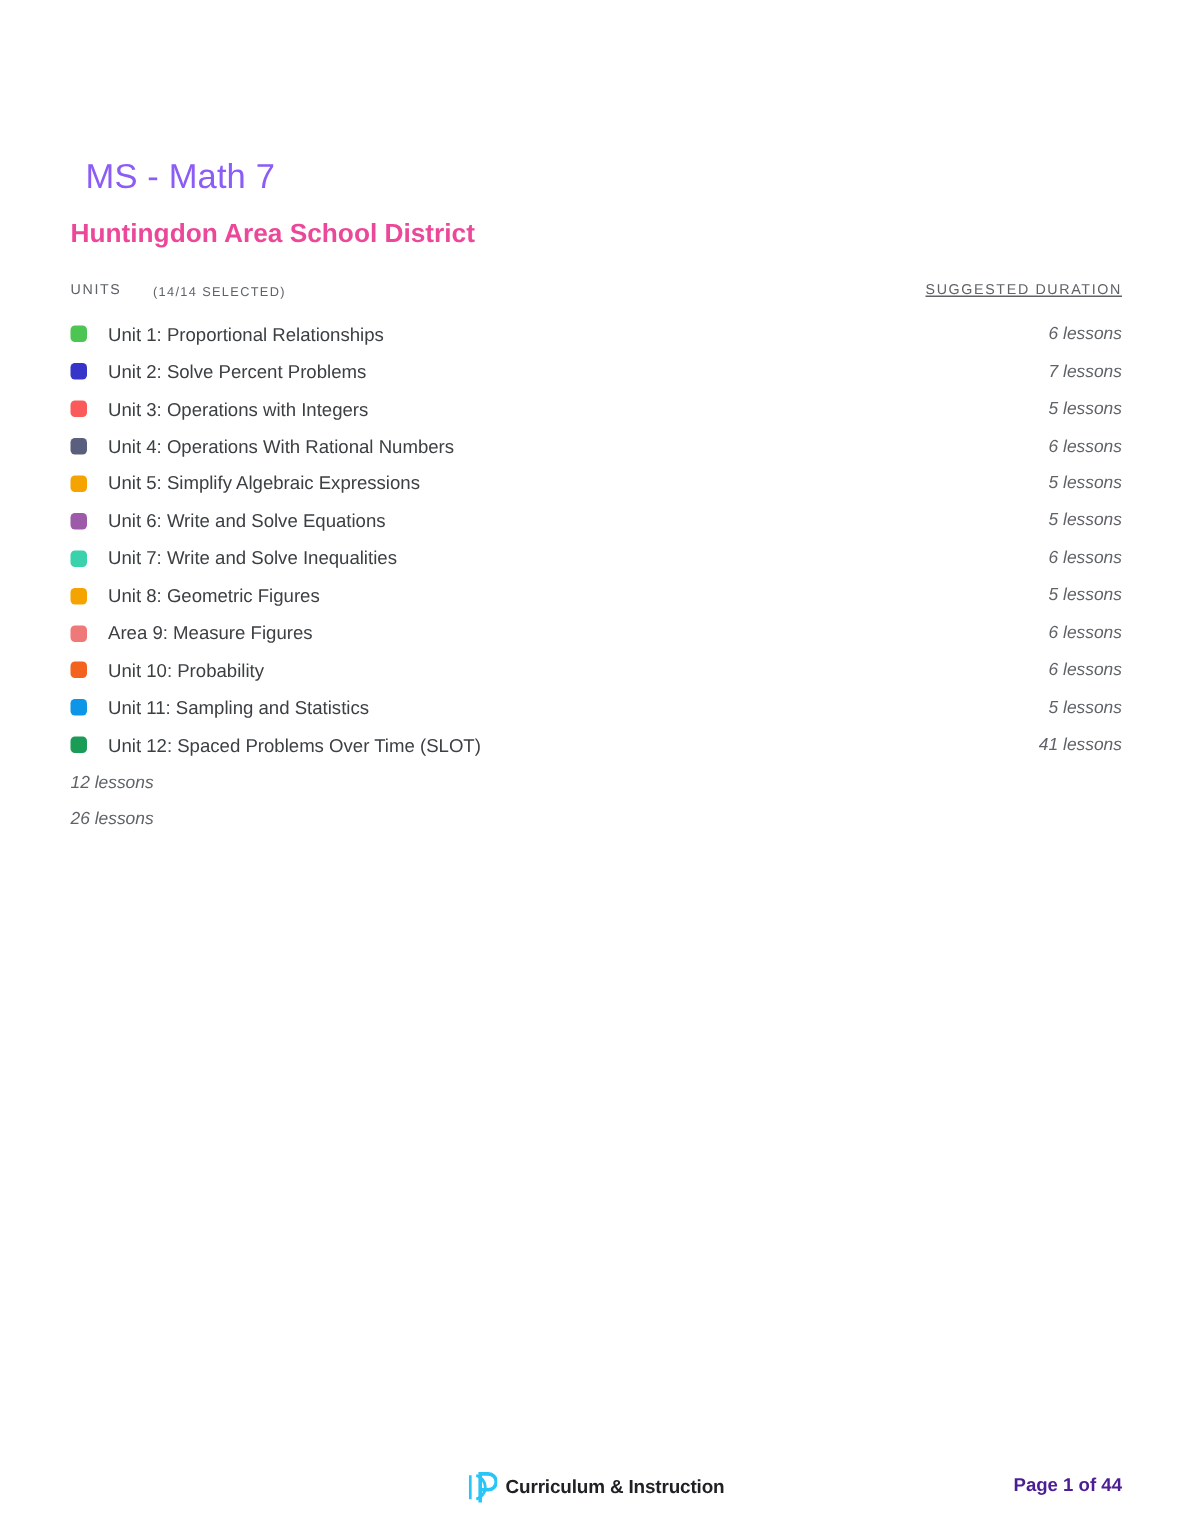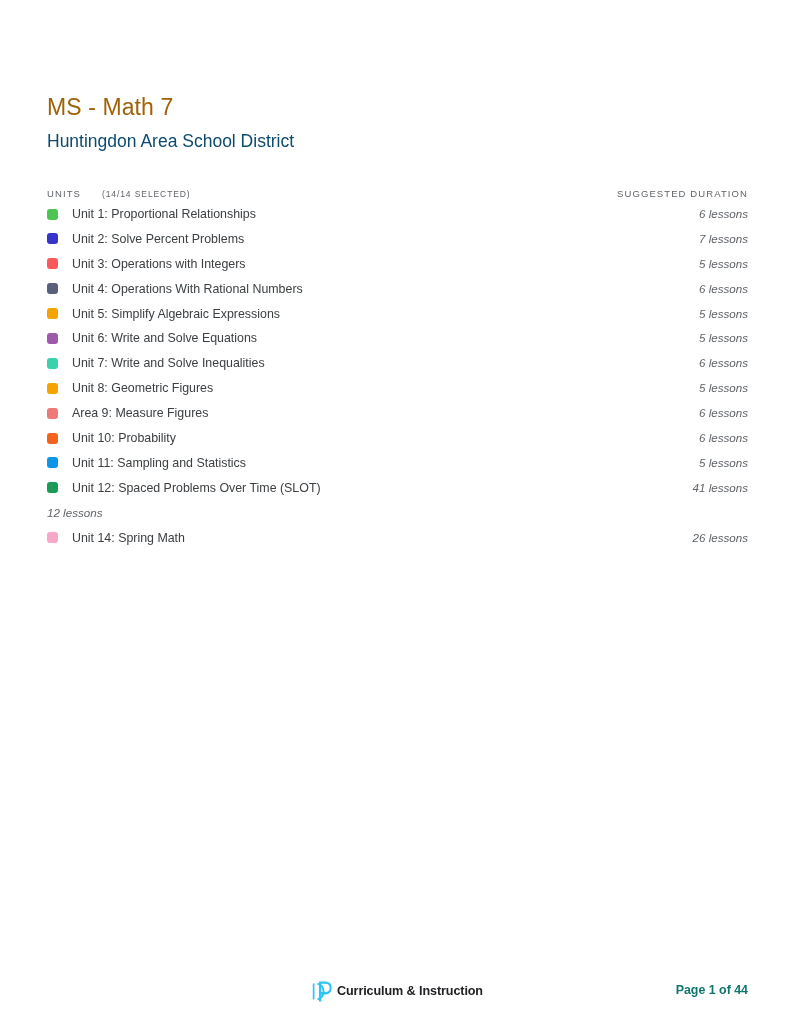--- a/index.html
+++ b/index.html
@@ -26,28 +26,28 @@
   .doc-header {
     position: absolute;
     left: 47px;
     top: 92px;
     width: 702px;
   }
   .doc-title {
     font-size: 23px;
     font-weight: 400;
     letter-spacing: 0.1px;
-    color: #a16207;
+    color: #8b5cf6;
     line-height: 30px;
-    margin: 0;
+    margin: 10px;
   }
   .doc-subtitle {
     font-size: 17.5px;
-    font-weight: 400;
-    color: #0c4a6e;
+    font-weight: 700;
+    color: #ec4899;
     line-height: 26px;
     margin: 6px 0 0 0;
   }
 
   
   .units-section {
     position: absolute;
     left: 47px;
     top: 188px;
     width: 701px;
@@ -75,25 +75,26 @@
     color: #5f6368;
     text-transform: uppercase;
     margin-left: 16px;
   }
   .duration-label {
     font-size: 9.5px;
     letter-spacing: 1.1px;
     color: #5f6368;
     text-transform: uppercase;
     text-align: center;
+    text-decoration: underline;
   }
 
   .unit-row {
     display: flex;
-    align-items: flex-start;
+    align-items: flex-end;
     height: 24.9px;
   }
   .unit-left {
     display: flex;
     align-items: center;
     flex: 1 1 auto;
     min-width: 0;
   }
   .swatch {
     width: 11px;
@@ -149,21 +150,21 @@
     line-height: 16px;
     white-space: nowrap;
     text-align: right;
   }
   .footer-page {
     position: absolute;
     right: 0;
     top: 3px;
     font-size: 12.4px;
     font-weight: 700;
-    color: #0f766e;
+    color: #4c1d95;
     line-height: 18px;
     white-space: nowrap;
   }
 </style>
 </head>
 <body>
 
 <div class="page">
 
   <div class="doc-header">
@@ -261,24 +262,20 @@
           <div class="unit-left">
             <span class="swatch" style="background: rgb(26, 156, 86);"></span>
             <span class="unit-name">Unit 12: Spaced Problems Over Time (SLOT)</span>
           </div>
           <div class="unit-duration">41 lessons</div>
         </div>
         <div class="unit-row">
           <div class="unit-duration">12 lessons</div>
         </div>
         <div class="unit-row">
-          <div class="unit-left">
-            <span class="swatch" style="background: rgb(247, 168, 200);"></span>
-            <span class="unit-name">Unit 14: Spring Math</span>
-          </div>
           <div class="unit-duration">26 lessons</div>
         </div>
       </div>
   </div>
 
   <div class="doc-footer">
     <div class="footer-brand">
       <span class="brand-mark">
         <svg viewBox="0 0 19 21" width="19" height="21" aria-hidden="true">
           <rect id="brand-bar-1" x="0" y="2.5" width="1.9" height="16" fill="#29c5f6"></rect>

